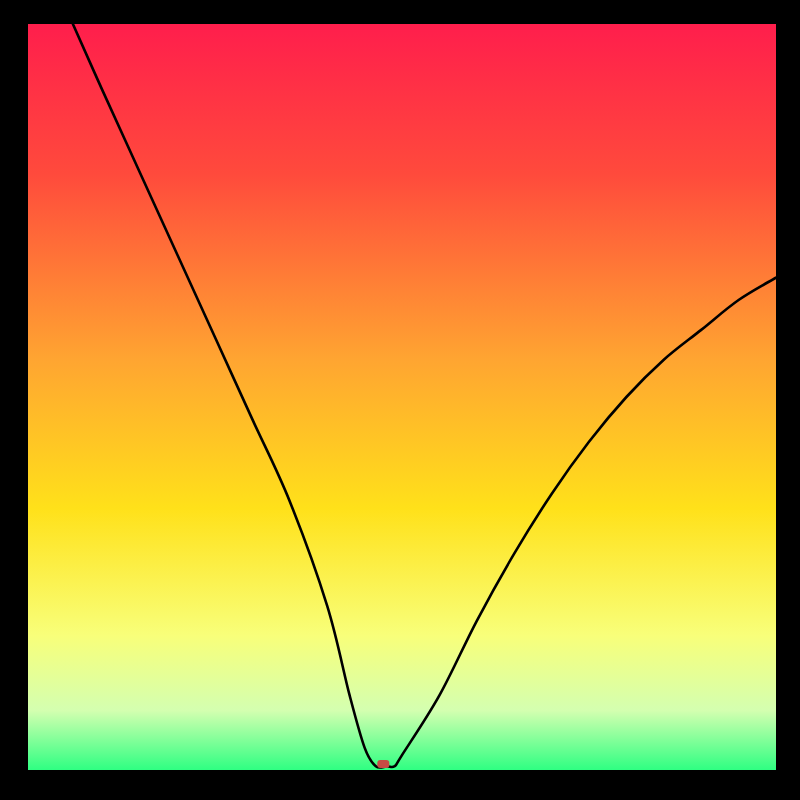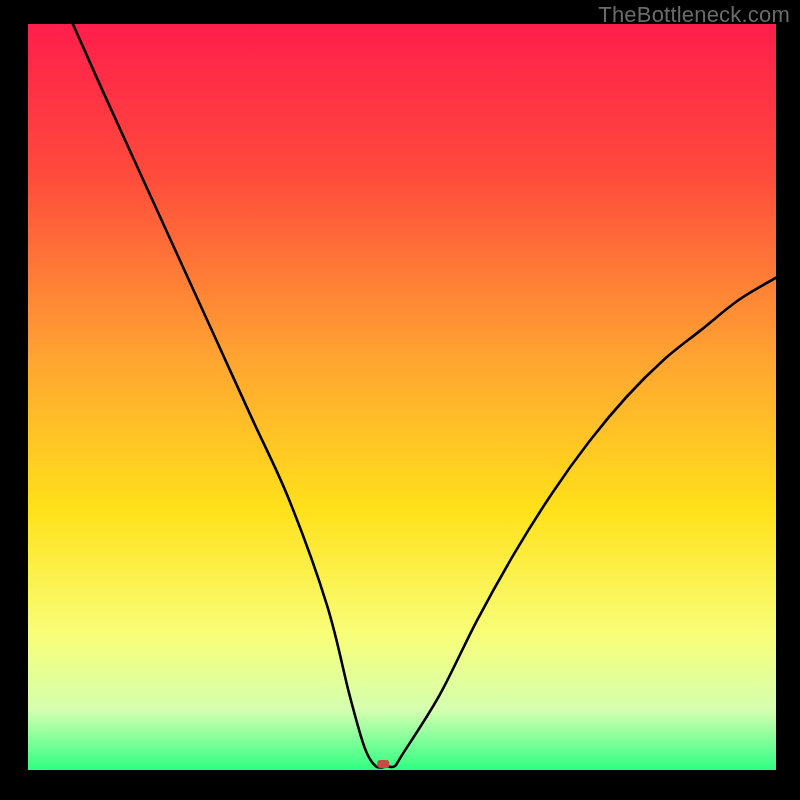--- a/index.html
+++ b/index.html
@@ -37,21 +37,20 @@
   .plot svg {
     display: block;
     width: 748px;
     height: 746px;
   }
 </style>
 </head>
 <body>
 
 <div class="frame">
-  <div class="watermark">TheBottleneck.com</div>
 
   <div class="plot">
     <svg viewBox="0 0 748 746" preserveAspectRatio="none">
       <defs>
         <linearGradient id="bg-grad" x1="0" y1="0" x2="0" y2="1">
             <stop offset="0%" stop-color="#ff1e4c"></stop>
             <stop offset="20%" stop-color="#ff4a3c"></stop>
             <stop offset="45%" stop-color="#ffa531"></stop>
             <stop offset="65%" stop-color="#ffe11a"></stop>
             <stop offset="82%" stop-color="#f8ff7a"></stop>

